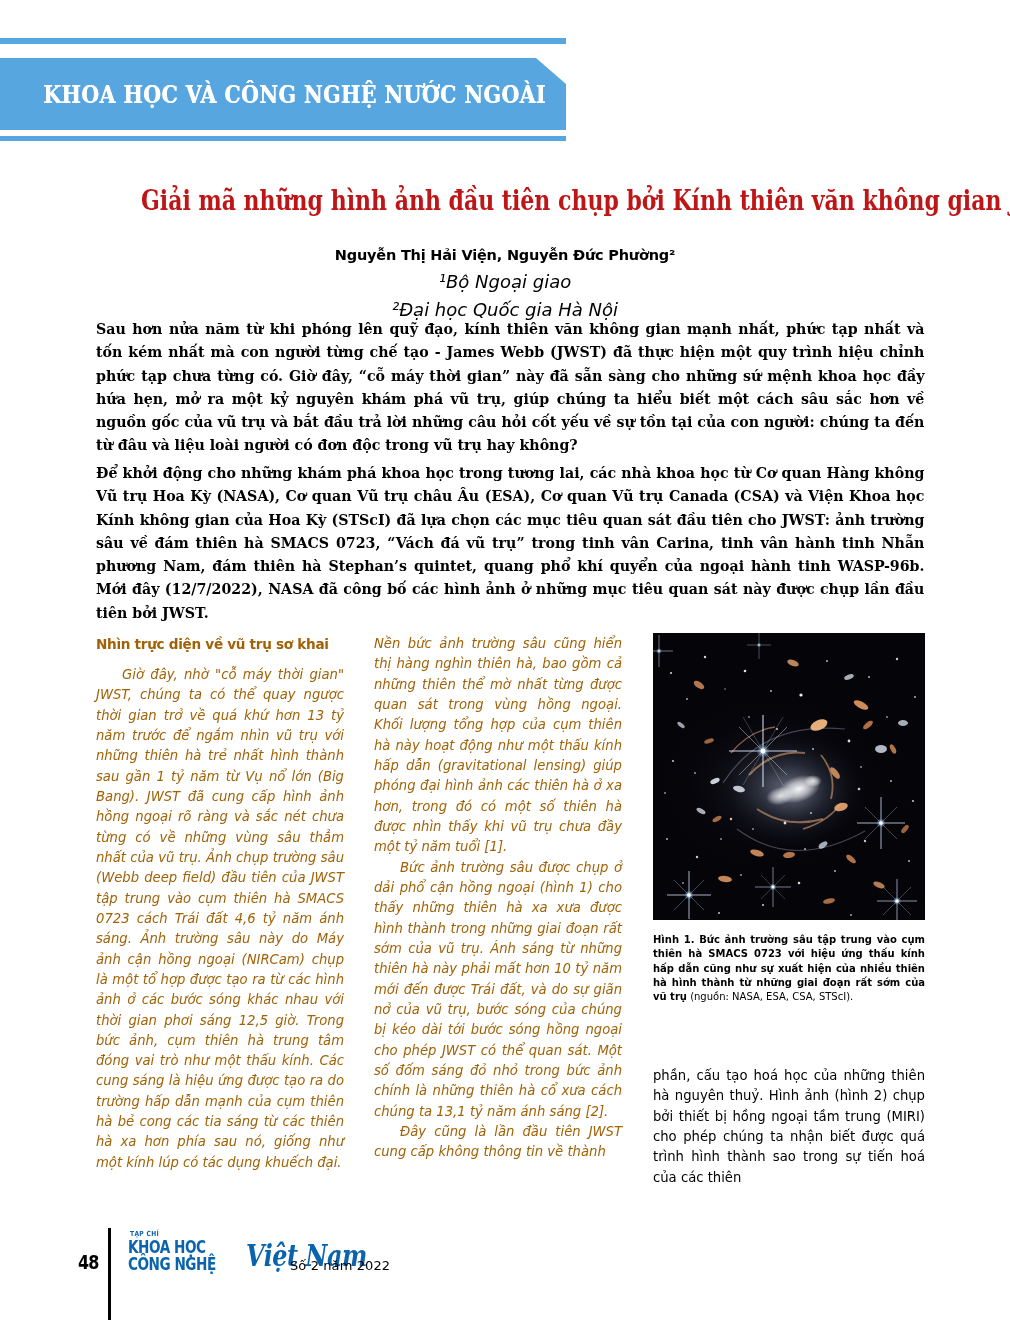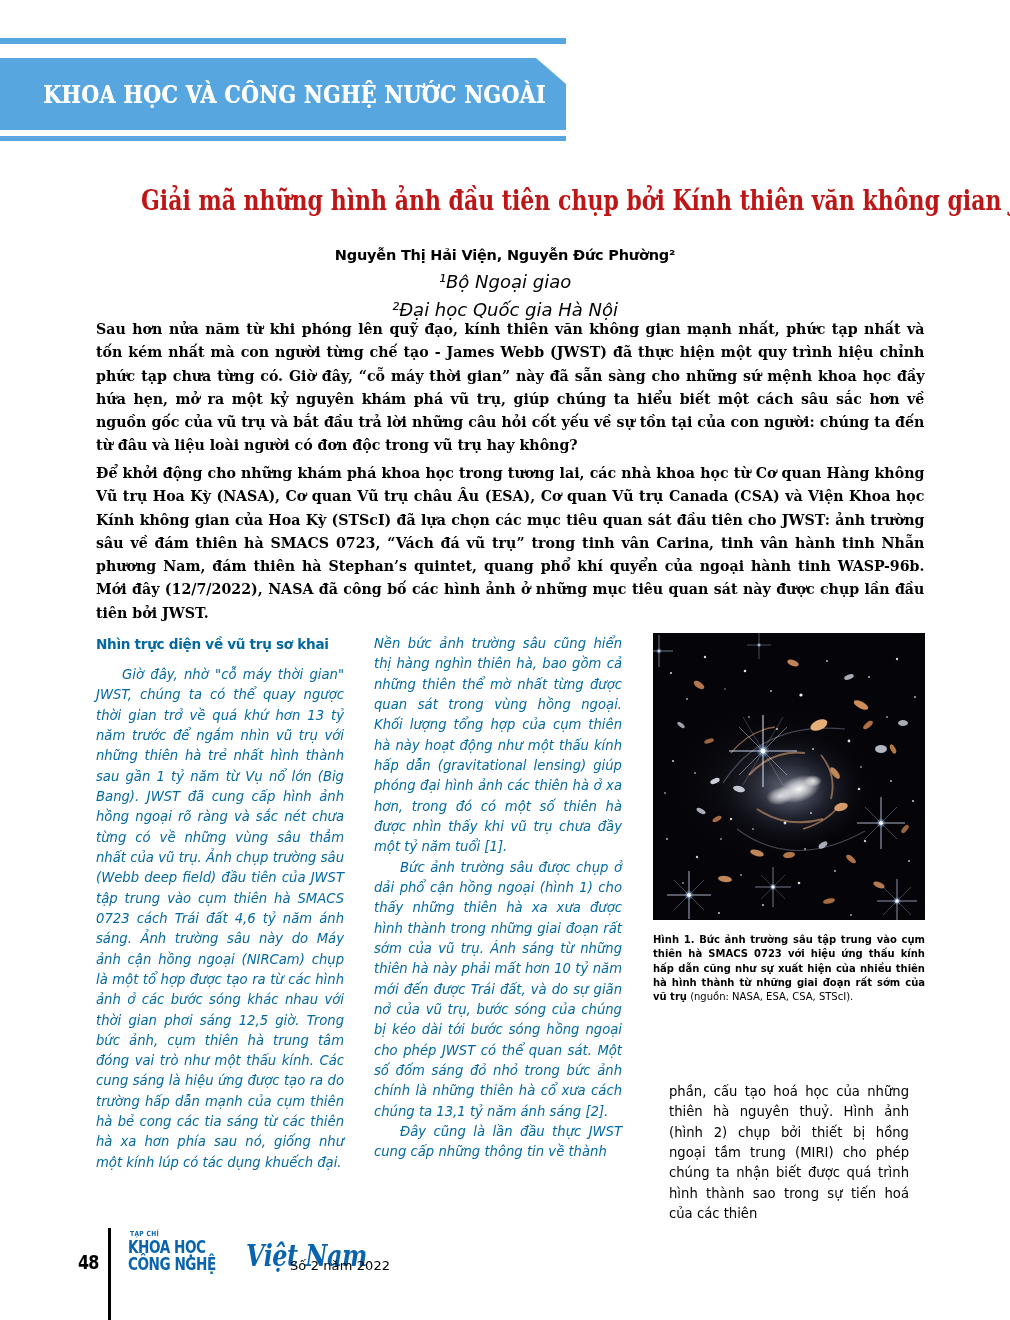--- a/index.html
+++ b/index.html
@@ -132,21 +132,21 @@
   #lead-1 { top: 318px; }
   #lead-2 { top: 462px; }
 
   
   .col {
     position: absolute;
     font-family: "DejaVu Sans", sans-serif;
     font-size: 13.2px;
     line-height: 1.54;
     text-align: justify;
-    color: #0369a1;
+    color: #a16207;
   }
   .col p { margin: 0 0 0 0; text-indent: 26px; font-style: italic; }
   .col p.noindent { text-indent: 0; }
   .col-1 { left: 96px; top: 634px; width: 248px; }
   .col-2 { left: 374px; top: 634px; width: 248px; }
 
   .section-head {
     font-family: "DejaVu Sans", sans-serif;
     font-weight: bold;
     font-size: 13.6px;
@@ -187,21 +187,21 @@
   .col-3-text {
     position: absolute;
     left: 653px;
     top: 1066px;
     width: 272px;
     font-family: "DejaVu Sans", sans-serif;
     font-size: 13.2px;
     line-height: 1.54;
     text-align: justify;
   }
-  .col-3-text p { margin: 16px; text-indent: 0; }
+  .col-3-text p { margin: 0; text-indent: 0; }
 
   
   .footer {
     position: absolute;
     left: 78px;
     top: 1228px;
     width: 860px;
     height: 90px;
   }
   .page-num {
@@ -301,21 +301,21 @@
 <div class="lead" id="lead-2">Để khởi động cho những khám phá khoa học trong tương lai, các nhà khoa học từ Cơ quan Hàng không Vũ trụ Hoa Kỳ (NASA), Cơ quan Vũ trụ châu Âu (ESA), Cơ quan Vũ trụ Canada (CSA) và Viện Khoa học Kính không gian của Hoa Kỳ (STScI) đã lựa chọn các mục tiêu quan sát đầu tiên cho JWST: ảnh trường sâu về đám thiên hà SMACS 0723, “Vách đá vũ trụ” trong tinh vân Carina, tinh vân hành tinh Nhẫn phương Nam, đám thiên hà Stephan’s quintet, quang phổ khí quyển của ngoại hành tinh WASP-96b. Mới đây (12/7/2022), NASA đã công bố các hình ảnh ở những mục tiêu quan sát này được chụp lần đầu tiên bởi JWST.</div>
 
 <div class="col col-1">
   <div class="section-head">Nhìn trực diện về vũ trụ sơ khai</div>
   <p>Giờ đây, nhờ "cỗ máy thời gian" JWST, chúng ta có thể quay ngược thời gian trở về quá khứ hơn 13 tỷ năm trước để ngắm nhìn vũ trụ với những thiên hà trẻ nhất hình thành sau gần 1 tỷ năm từ Vụ nổ lớn (Big Bang). JWST đã cung cấp hình ảnh hồng ngoại rõ ràng và sắc nét chưa từng có về những vùng sâu thẳm nhất của vũ trụ. Ảnh chụp trường sâu (Webb deep field) đầu tiên của JWST tập trung vào cụm thiên hà SMACS 0723 cách Trái đất 4,6 tỷ năm ánh sáng. Ảnh trường sâu này do Máy ảnh cận hồng ngoại (NIRCam) chụp là một tổ hợp được tạo ra từ các hình ảnh ở các bước sóng khác nhau với thời gian phơi sáng 12,5 giờ. Trong bức ảnh, cụm thiên hà trung tâm đóng vai trò như một thấu kính. Các cung sáng là hiệu ứng được tạo ra do trường hấp dẫn mạnh của cụm thiên hà bẻ cong các tia sáng từ các thiên hà xa hơn phía sau nó, giống như một kính lúp có tác dụng khuếch đại.</p>
 </div>
 
 <div class="col col-2">
   <p class="noindent">Nền bức ảnh trường sâu cũng hiển thị hàng nghìn thiên hà, bao gồm cả những thiên thể mờ nhất từng được quan sát trong vùng hồng ngoại. Khối lượng tổng hợp của cụm thiên hà này hoạt động như một thấu kính hấp dẫn (gravitational lensing) giúp phóng đại hình ảnh các thiên hà ở xa hơn, trong đó có một số thiên hà được nhìn thấy khi vũ trụ chưa đầy một tỷ năm tuổi [1].</p>
   <p>Bức ảnh trường sâu được chụp ở dải phổ cận hồng ngoại (hình 1) cho thấy những thiên hà xa xưa được hình thành trong những giai đoạn rất sớm của vũ trụ. Ánh sáng từ những thiên hà này phải mất hơn 10 tỷ năm mới đến được Trái đất, và do sự giãn nở của vũ trụ, bước sóng của chúng bị kéo dài tới bước sóng hồng ngoại cho phép JWST có thể quan sát. Một số đốm sáng đỏ nhỏ trong bức ảnh chính là những thiên hà cổ xưa cách chúng ta 13,1 tỷ năm ánh sáng [2].</p>
-  <p>Đây cũng là lần đầu thực JWST cung cấp những thông tin về thành</p>
+  <p>Đây cũng là lần đầu tiên JWST cung cấp không thông tin về thành</p>
 </div>
 
 <div class="figure-wrap">
   <div class="deep-field">
     <svg width="272" height="287" viewBox="0 0 272 287" aria-hidden="true">
       <defs>
         <radialGradient id="halo" cx="50%" cy="50%" r="50%">
           <stop offset="0%" stop-color="#cfd8ee" stop-opacity="0.85"></stop>
           <stop offset="45%" stop-color="#8c9ec4" stop-opacity="0.28"></stop>
           <stop offset="100%" stop-color="#06060c" stop-opacity="0"></stop>

